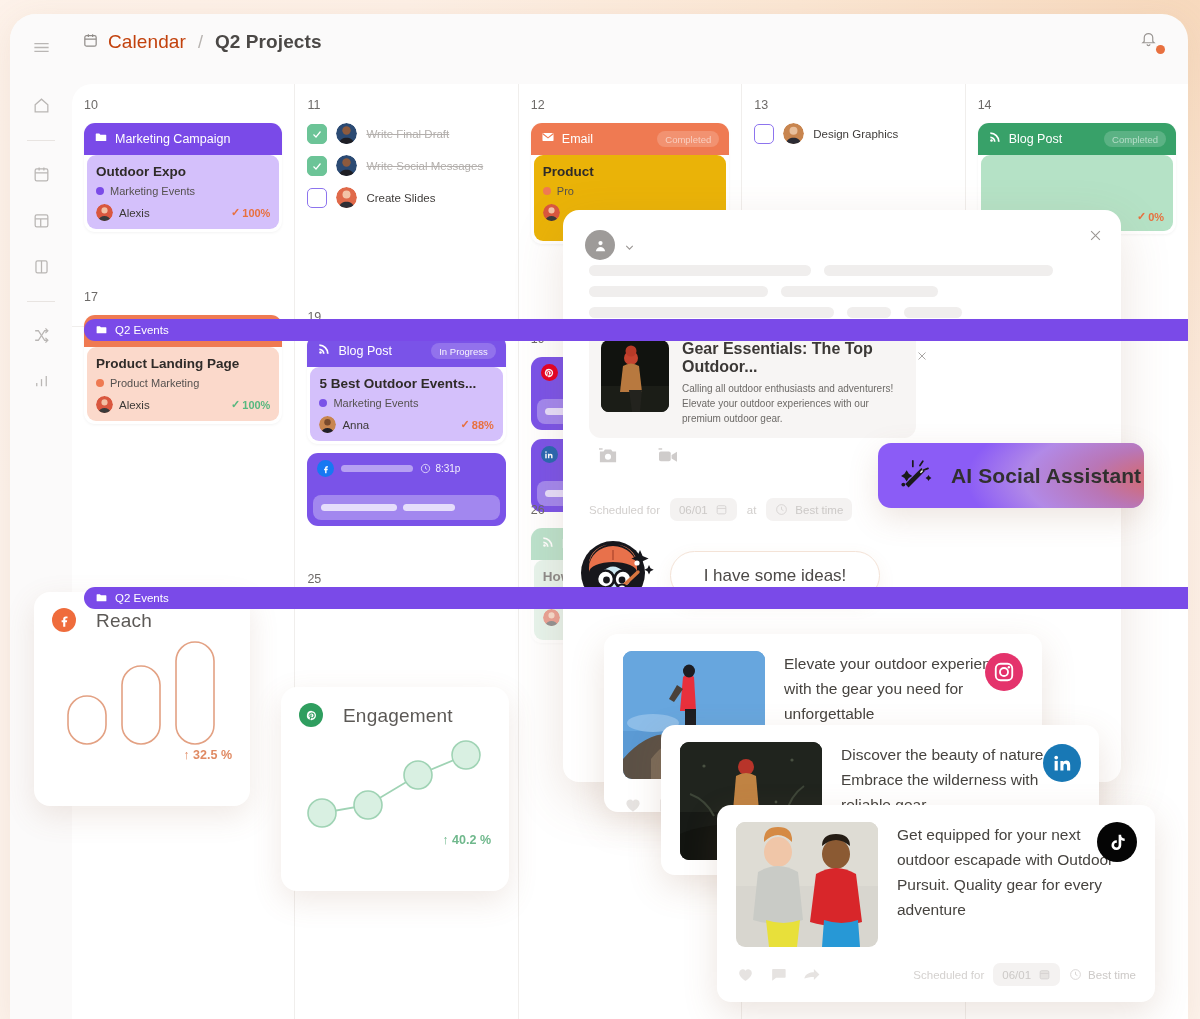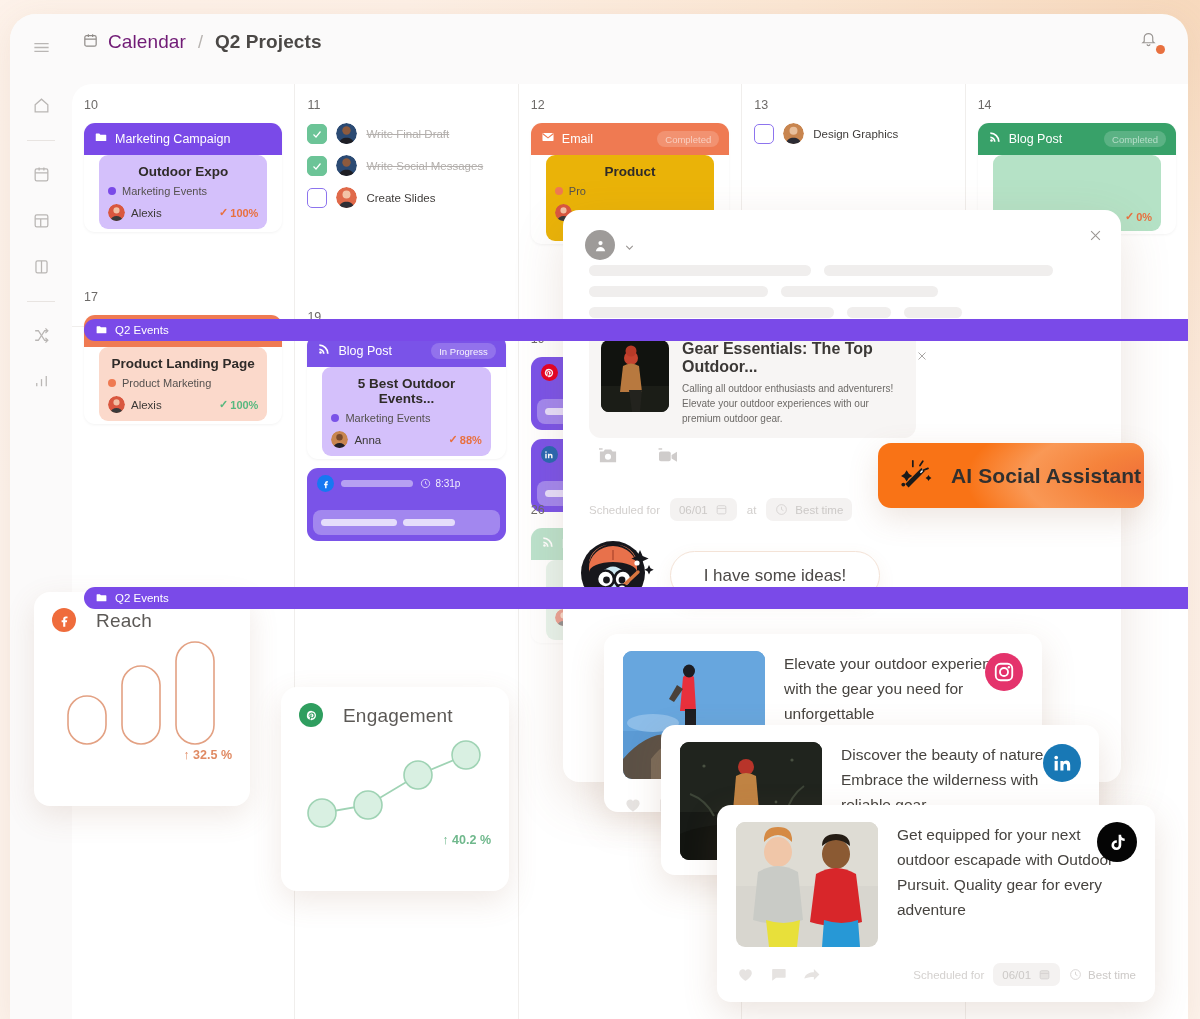--- a/index.html
+++ b/index.html
@@ -32,21 +32,21 @@
   .side-ico.hamburger { margin-bottom: 28px; }
   .side-div { width: 28px; height: 1px; background: #e8e4e1; margin: 4px 0 18px; }
 
   
   .topbar {
     position: absolute; left: 62px; top: 0; right: 0; height: 56px;
     display: flex; align-items: center; padding: 0 24px 0 10px;
   }
   .crumb { display: flex; align-items: center; gap: 9px; }
   .crumb svg { width: 17px; height: 17px; stroke: #8f8b88; stroke-width: 1.7; fill: none; }
-  .crumb-a { font-size: 19px; color: #701a75; letter-spacing: .1px; }
+  .crumb-a { font-size: 19px; color: #c2410c; letter-spacing: .1px; }
   .crumb-sep { font-size: 18px; color: #b7b3b0; margin: 0 3px; }
   .crumb-b { font-size: 19px; color: #4b4846; font-weight: 600; letter-spacing: .1px; }
   .bell { margin-left: auto; position: relative; width: 24px; height: 24px; }
   .bell svg { width: 17px; height: 17px; stroke: #9a9693; stroke-width: 1.7; fill: none; }
   .bell-dot { position: absolute; right: -1px; bottom: 0px; width: 9px; height: 9px; border-radius: 50%; background: #e8703f; }
 
   
   .calendar {
     position: absolute; left: 62px; top: 70px; right: 0; bottom: 0;
     background: #ffffff;
@@ -58,21 +58,21 @@
   .cal-col:last-child { border-right: none; }
   .daynum { font-size: 12.5px; color: #6d6a68; margin-bottom: 11px; }
   .row-sep { position: absolute; left: 0; right: 0; height: 1px; background: #f0eeec; }
 
   
   .tcard { border-radius: 11px; overflow: hidden; margin-bottom: 9px; box-shadow: 0 1px 3px rgba(0,0,0,.05); }
   .tcard-head { display: flex; align-items: center; gap: 7px; padding: 7px 10px; }
   .tcard-head svg { width: 14px; height: 14px; fill: #fff; }
   .tcard-title { color: #fff; font-size: 12.5px; font-weight: 500; flex: 1; }
   .tcard-badge { font-size: 9.5px; color: rgba(255,255,255,.55); background: rgba(255,255,255,.18); padding: 2.5px 8px; border-radius: 9px; white-space: nowrap; }
-  .tcard-body { margin: 0 15px 3px; border-radius: 9px; padding: 9px 9px 8px; text-align: center; }
+  .tcard-body { margin: 0 3px 3px; border-radius: 9px; padding: 9px 9px 8px; }
   .tcard-name { font-size: 13.5px; font-weight: 700; color: #2f2b29; margin-bottom: 6px; }
   .tcard-tag { display: flex; align-items: center; gap: 6px; font-size: 11px; color: #55514f; margin-bottom: 7px; }
   .dot { width: 8px; height: 8px; border-radius: 50%; }
   .tcard-foot { display: flex; align-items: center; gap: 6px; }
   .av { width: 17px; height: 17px; border-radius: 50%; overflow: hidden; flex-shrink: 0; }
   .av svg { width: 100%; height: 100%; display: block; }
   .assignee { font-size: 11.5px; color: #3c3937; }
   .pct { margin-left: auto; font-size: 11px; font-weight: 600; display: flex; align-items: center; gap: 2px; }
 
   
@@ -139,21 +139,21 @@
   .cmp-tools svg { width: 22px; height: 18px; fill: #cfcccb; }
   .cmp-sched { position: absolute; left: 26px; top: 288px; display: flex; align-items: center; gap: 10px; }
   .cmp-sched-lbl { font-size: 11.5px; color: #d2cfcd; }
   .chipf { display: flex; align-items: center; gap: 7px; background: #f4f2f1; border-radius: 7px; padding: 5px 9px; }
   .chipf span { font-size: 11.5px; color: #ccc9c7; }
   .chipf svg { width: 13px; height: 13px; stroke: #d4d1cf; stroke-width: 1.6; fill: none; }
 
   
   .ai-pill {
     position: absolute; left: 878px; top: 443px; width: 266px; height: 65px;
-    background: #f97316; border-radius: 13px;
+    background: #8b5cf6; border-radius: 13px;
     box-shadow: 0 10px 30px rgba(150,100,70,.17);
     display: flex; align-items: center; gap: 13px; padding-left: 22px;
     overflow: hidden;
   }
   .ai-pill::before {
     content: ""; position: absolute; inset: 0;
     background: radial-gradient(110% 180% at 108% 55%, rgba(236,106,64,.82) 0%, rgba(241,150,105,.45) 26%, rgba(250,222,204,.35) 48%, rgba(255,255,255,0) 68%);
     pointer-events: none;
   }
   .ai-pill svg.wand { width: 38px; height: 38px; position: relative; }

